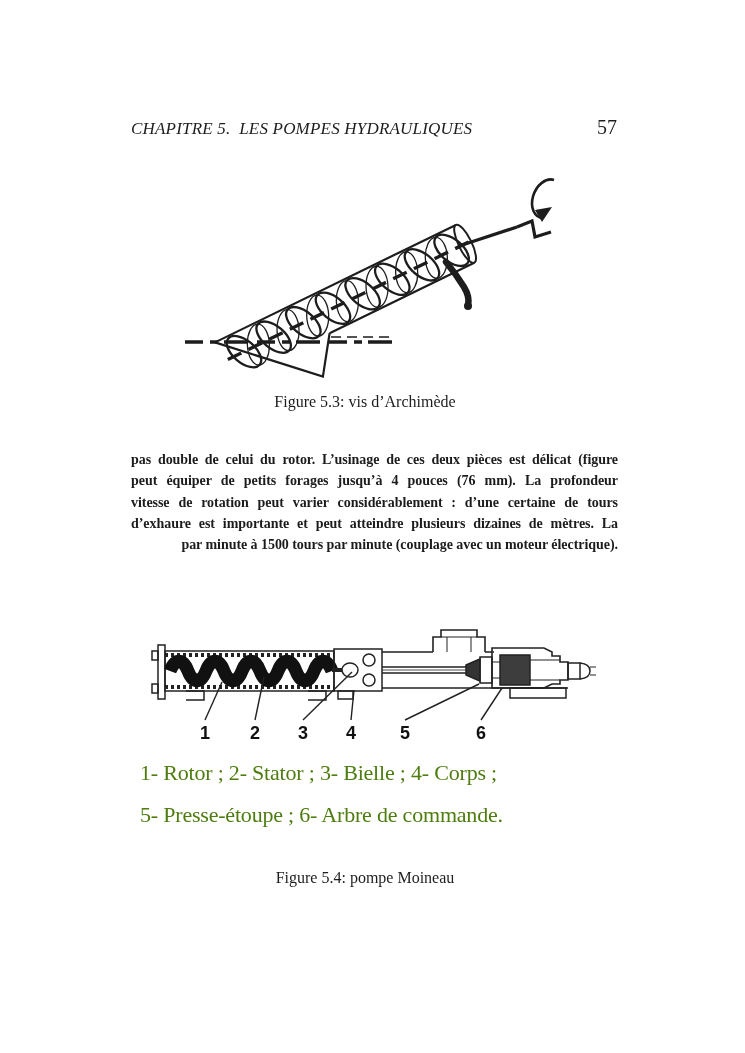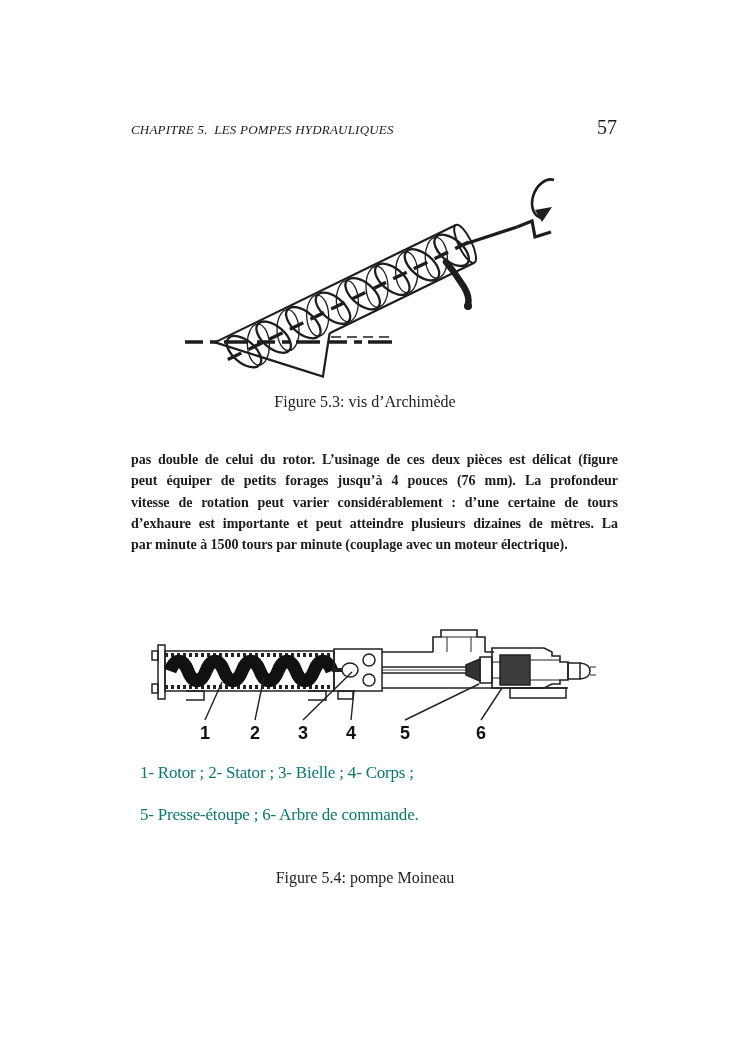--- a/index.html
+++ b/index.html
@@ -3,36 +3,36 @@
 <meta charset="utf-8">
 <title>Chapitre 5 — Les pompes hydrauliques, p. 57</title>
 <style>
   html,body{margin:0;padding:0;background:#ffffff;}
   .page{
     position:relative;width:745px;height:1053px;background:#ffffff;
     font-family:"Liberation Serif","DejaVu Serif",serif;color:#1d1d1d;overflow:hidden;
   }
   
   .running-head{position:absolute;left:131px;top:116px;width:486px;display:flex;justify-content:space-between;align-items:baseline;}
-  .running-head .chap{font-style:italic;font-size:13px;letter-spacing:.2px;}
+  .running-head .chap{font-style:italic;font-size:17px;letter-spacing:.2px;}
   .running-head .pageno{font-size:20px;margin-left:12px;}
   
   .fig53{position:absolute;left:183px;top:166px;width:385px;height:217px;}
   .fig54{position:absolute;left:148px;top:622px;width:450px;height:128px;}
   .caption{position:absolute;left:122px;width:486px;text-align:center;font-size:16px;}
   .cap53{top:393px;}
   .cap54{top:869px;text-align:center;}
   
   .para{position:absolute;left:131px;top:449px;width:487px;font-size:14px;line-height:21.3px;letter-spacing:-.05px;color:#1c1c1c;font-weight:bold;}
   .jline{text-align:justify;text-align-last:justify;white-space:normal;}
-  .lastline{text-align:left;}
+  .lastline{text-align:right;}
   .ref{color:#a43d3c;text-decoration:none;cursor:pointer;}
   
   .figlabels{position:absolute;left:140px;top:760px;width:470px;font-family:"Liberation Serif",serif;
-    font-size:17px;letter-spacing:-.2px;color:#0f766e;}
+    font-size:22px;letter-spacing:-.2px;color:#4d7c0f;}
   .figlabels .lbl-line{margin:0 0 16px 0;line-height:26px;}
   svg{display:block;}
   svg text{font-family:"Liberation Sans","DejaVu Sans",sans-serif;font-weight:bold;}
 </style>
 </head>
 <body>
 
 <div class="page">
 
   <div class="running-head">

